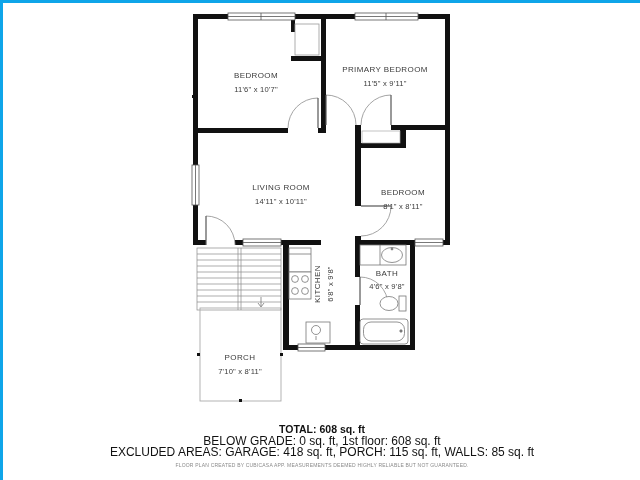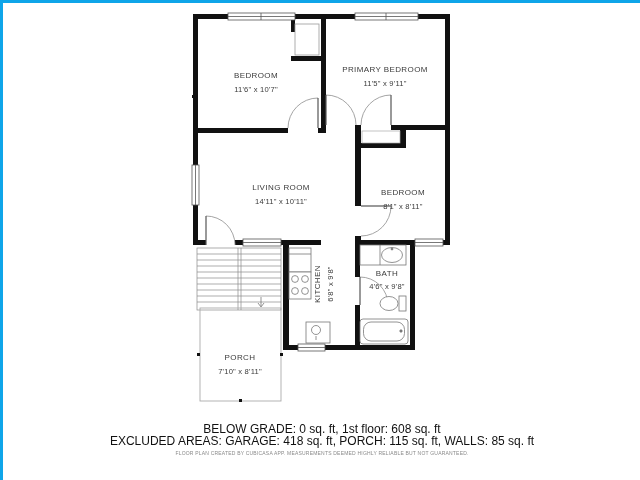--- a/index.html
+++ b/index.html
@@ -194,17 +194,18 @@
       <text class="room-name" x="384" y="273">BATH</text>
       <text class="room-dims" x="384" y="286">4'6" x 9'8"</text>
 
       <text class="room-name" x="237" y="357">PORCH</text>
       <text class="room-dims" x="237" y="371">7'10" x 8'11"</text>
     </g>
   </svg>
 
   
   <div class="footer">
+    <div class="total">TOTAL: 608 sq. ft</div>
     <div class="line">BELOW GRADE: 0 sq. ft, 1st floor: 608 sq. ft</div>
     <div class="line">EXCLUDED AREAS: GARAGE: 418 sq. ft, PORCH: 115 sq. ft, WALLS: 85 sq. ft</div>
     <div class="disclaimer">FLOOR PLAN CREATED BY CUBICASA APP. MEASUREMENTS DEEMED HIGHLY RELIABLE BUT NOT GUARANTEED.</div>
   </div>
 </div>
 
 </body></html>

